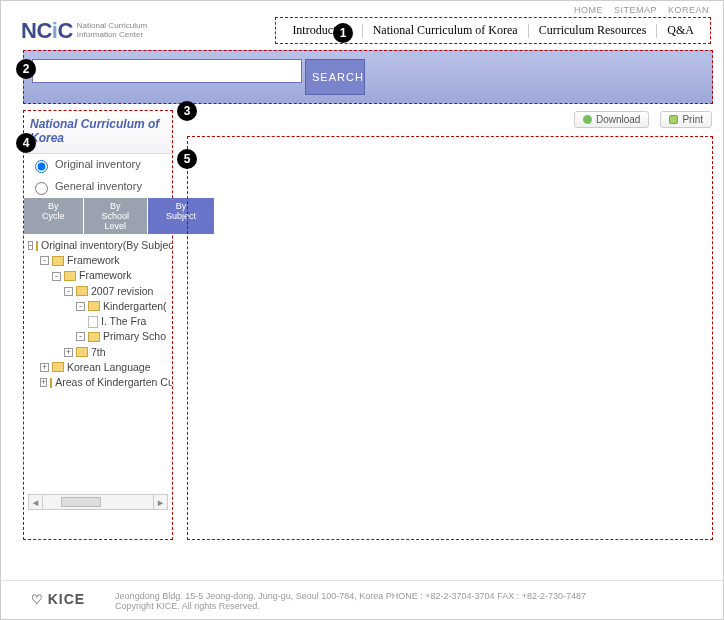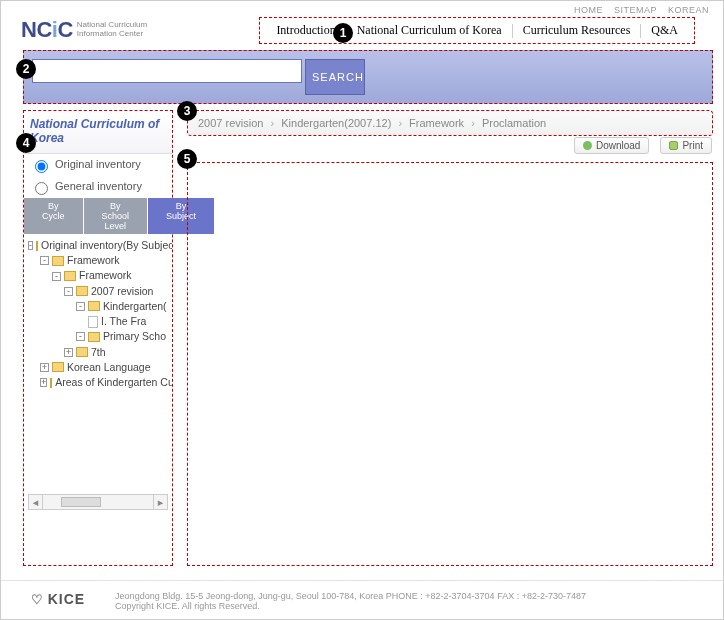--- a/index.html
+++ b/index.html
@@ -24,23 +24,23 @@
     padding: 4px 14px 2px;
     font-size: 9px;
     color: #999;
     letter-spacing: 0.5px;
   }
   .util span { margin-left: 8px; cursor: pointer; }
 
   
   .header {
     display: flex;
-    align-items: flex-start;
+    align-items: center;
     justify-content: space-between;
-    padding: 0 28px 2px 20px;
+    padding: 0 12px 2px 20px;
   }
   .logo-wrap { display: flex; align-items: center; }
   .logo-main {
     font-size: 22px;
     font-weight: bold;
     color: #3b4b8c;
     letter-spacing: -0.5px;
   }
   .logo-main .i { color: #7aa7d8; }
   .logo-sub {
@@ -317,29 +317,20 @@
       </div>
 
       <div class="hscroll">
         <div class="arr">◂</div>
         <div class="thumb"></div>
         <div class="arr r">▸</div>
       </div>
     </div>
 
     <div class="rightcol">
-      <div class="breadcrumb">
-        <span>2007 revision</span>
-        <span class="csep">›</span>
-        <span>Kindergarten(2007.12)</span>
-        <span class="csep">›</span>
-        <span>Framework</span>
-        <span class="csep">›</span>
-        <span>Proclamation</span>
-      </div>
 
       <div style="position:relative; margin-top:26px;">
         <div class="content">
           <div class="actions">
             <div class="minibtn">
               <span class="dot g"></span>
               <span>Download</span>
             </div>
             <div class="minibtn">
               <span class="dot p"></span>

